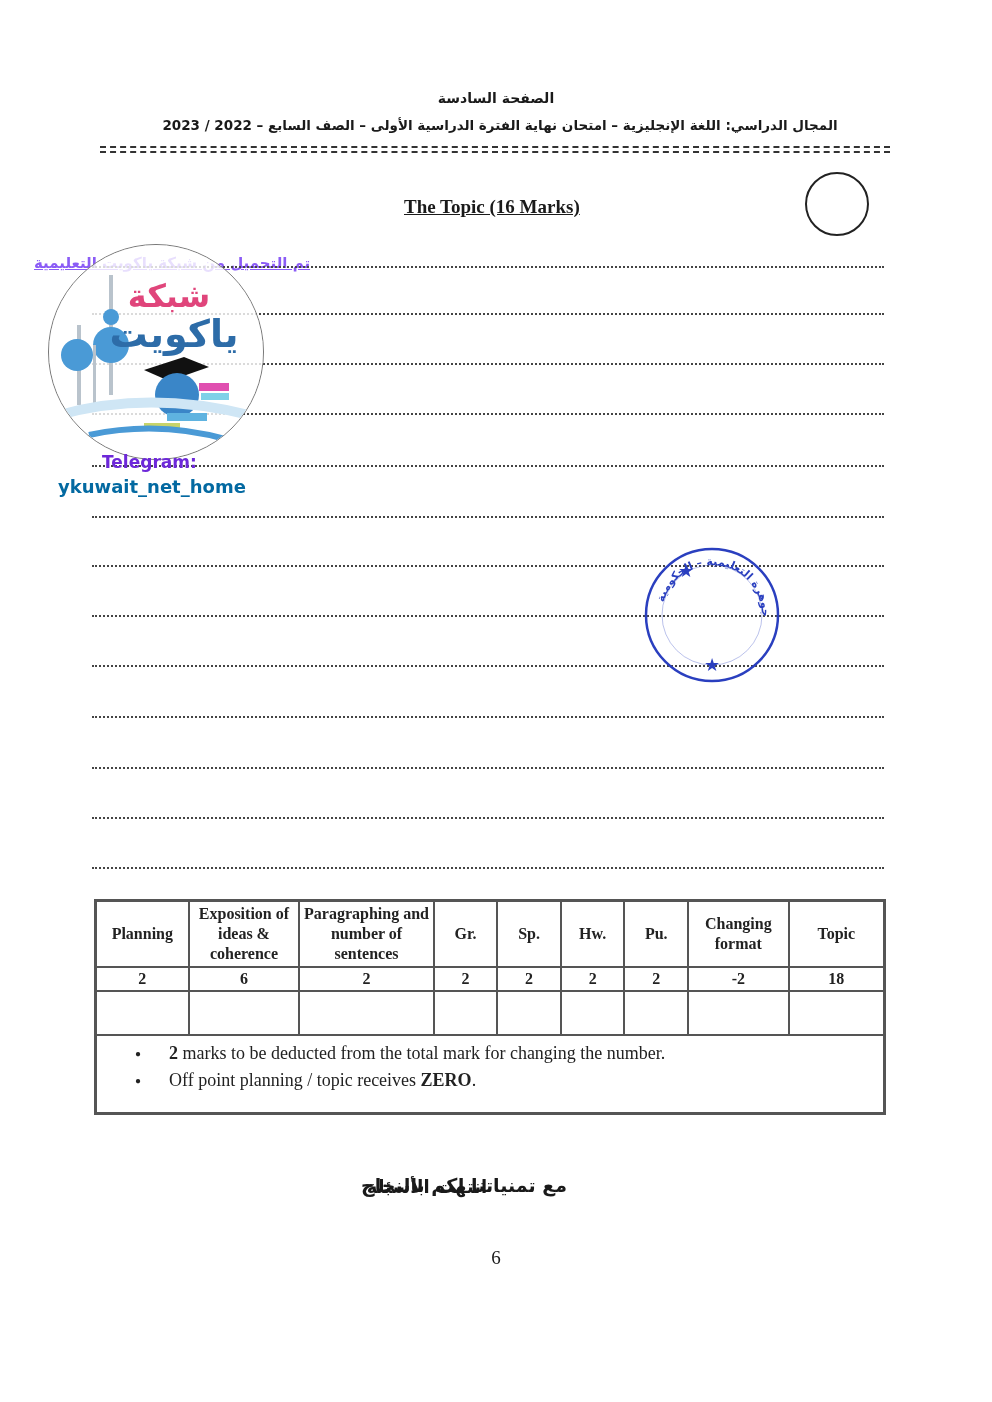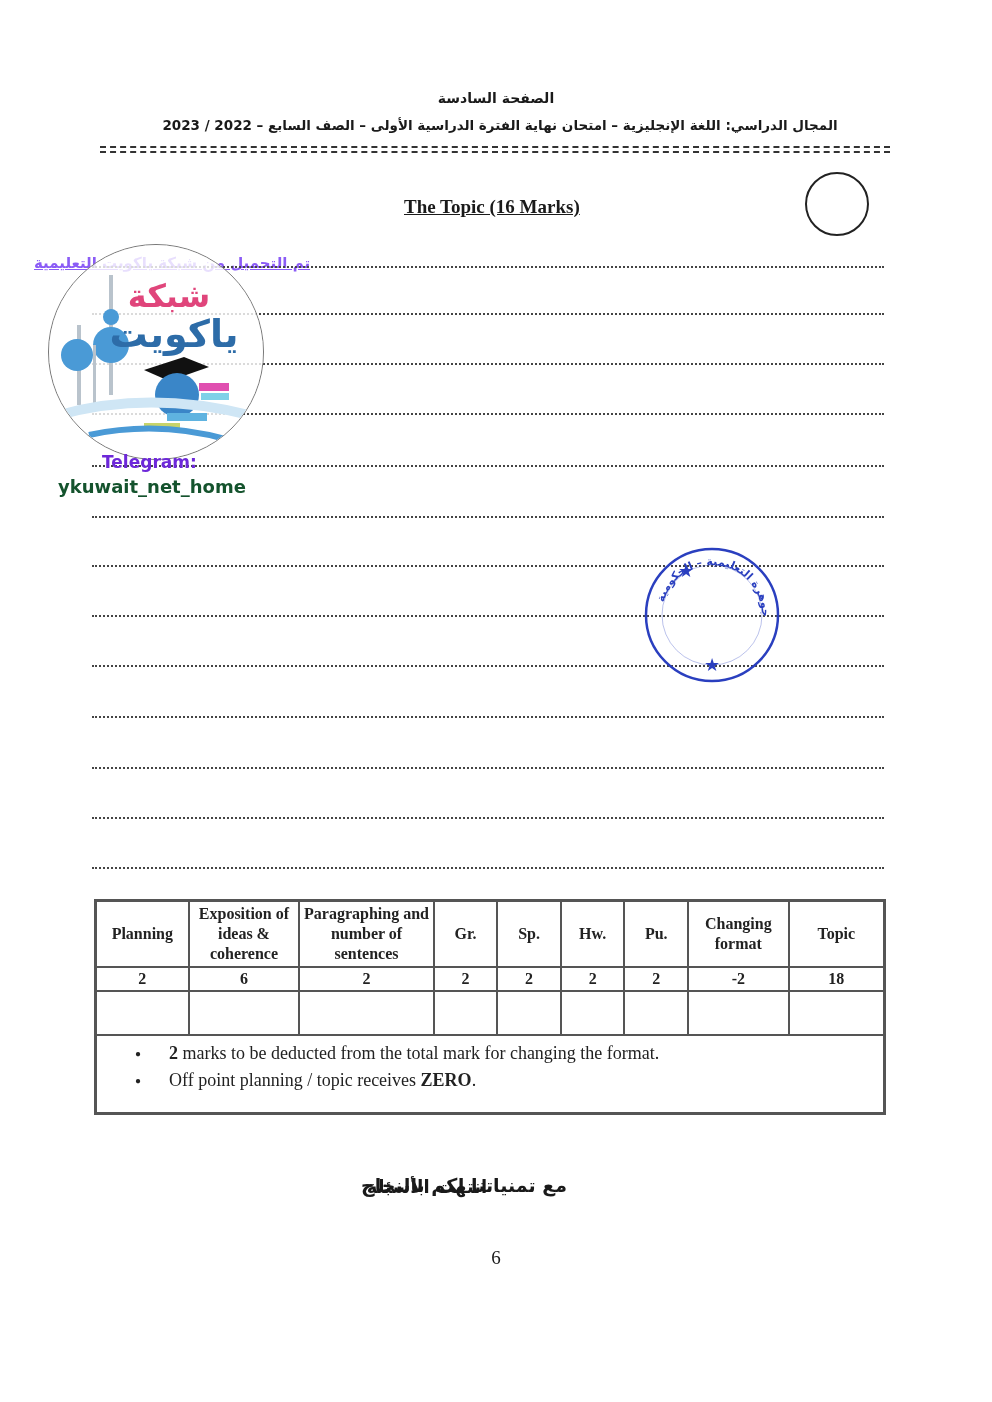--- a/index.html
+++ b/index.html
@@ -16,21 +16,21 @@
                  border-top: 2px dashed #333; }
   .topic-title { left: 404px; top: 196px; font-size: 19px; font-weight: bold; text-decoration: underline; }
   .score-circle { left: 805px; top: 172px; width: 60px; height: 60px; border: 2px solid #222; border-radius: 50%; }
   .dl-link { left: 34px; top: 222px; color: #8b5cf6; text-decoration: underline; direction: rtl;
              font-family: "DejaVu Sans", sans-serif; font-weight: bold; font-size: 15px; margin-top: 32px; }
   .writing-line { left: 92px; width: 792px; height: 0; border-top: 2px dotted #444; }
   .logo { left: 48px; top: 244px; width: 214px; height: 214px; border-radius: 50%;
           border: 1.5px solid #777; background: rgba(255,255,255,0.6); overflow: hidden; }
   .logo svg { width: 100%; height: 100%; }
   .tg1 { left: 102px; top: 452px; color: #6d28d9; font-family: "DejaVu Sans", sans-serif; font-weight: bold; font-size: 17px; }
-  .tg2 { left: 58px; top: 476px; color: #14532d; font-family: "DejaVu Sans", sans-serif; font-weight: bold; font-size: 18px; }
+  .tg2 { left: 58px; top: 476px; color: #0369a1; font-family: "DejaVu Sans", sans-serif; font-weight: bold; font-size: 18px; }
   .stamp { left: 640px; top: 545px; width: 145px; height: 140px; }
   table.rubric { position: absolute; left: 94px; top: 899px; width: 792px; border-collapse: separate; border-spacing: 0;
                  border: 2px solid #555; font-family: "Liberation Serif", serif; }
   table.rubric td { border: 1.5px solid #555; text-align: center; vertical-align: middle; font-weight: bold;
                     font-size: 16px; color: #222; padding: 0; }
   tr.hdr td { height: 64px; line-height: 20px; }
   tr.max td { height: 22px; font-size: 16px; }
   tr.blank td { height: 42px; }
   td.notes { text-align: left !important; font-weight: normal !important; padding: 4px 0 18px 38px !important; font-size: 18px !important; }
   .notes ul { margin: 0; padding: 0 0 0 0; list-style: none; }
@@ -152,21 +152,21 @@
     <td></td>
     <td></td>
     <td></td>
     <td></td>
     <td></td>
     <td></td>
   </tr>
   <tr>
     <td colspan="9" class="notes">
       <ul>
-        <li><b>2</b><span> marks to be deducted from the total mark for changing the format.</span></li>
+        <li><b>2</b><span> marks to be deducted from the total mark for changing the number.</span></li>
         <li><span>Off point planning / topic receives </span><b>ZERO</b><span>.</span></li>
       </ul>
     </td>
   </tr>
 </tbody>
   </table>
 
 <div class="abs end1">انتهت الأسئلة</div>
 <div class="abs end2">مع تمنياتنا لكم بالنجاح</div>
 <div class="abs page-num">6</div>

